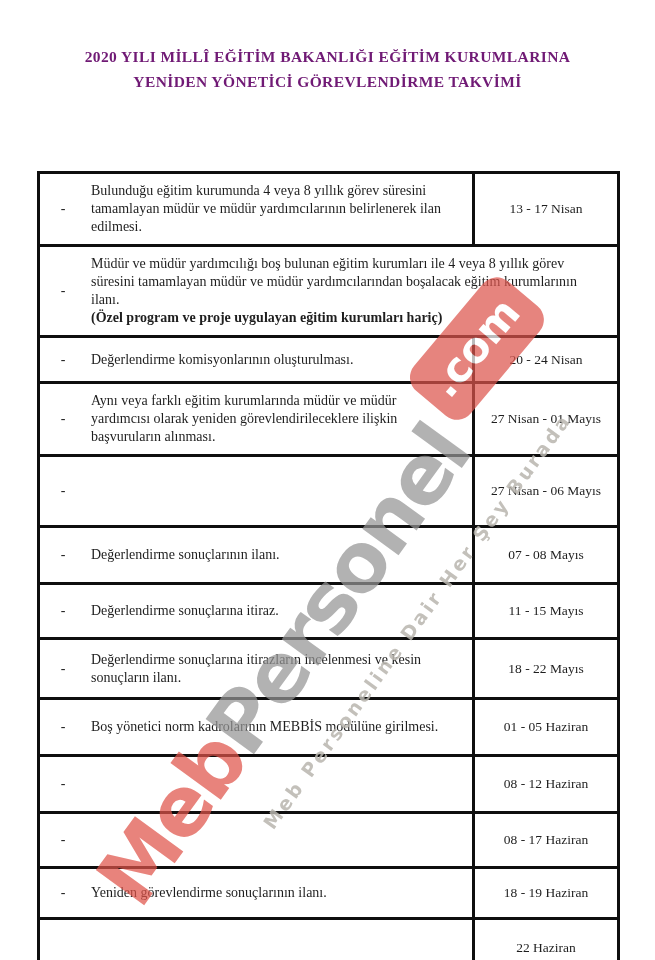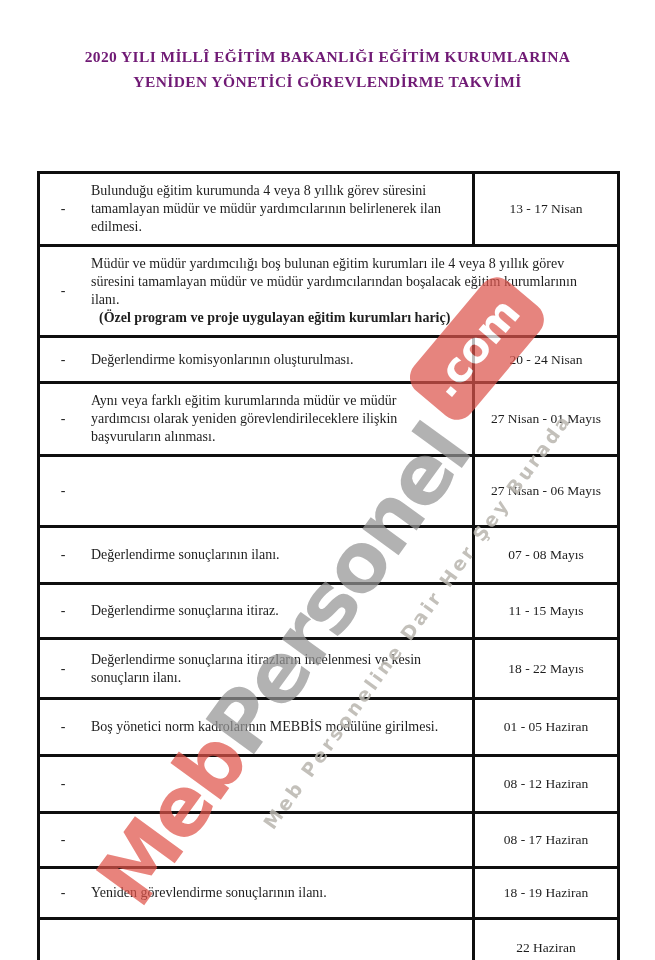--- a/index.html
+++ b/index.html
@@ -50,21 +50,21 @@
     flex: 0 0 12px;
     text-align: center;
     margin-right: 22px;
     font-size: 14px;
   }
   .txtwrap {
     flex: 1;
     font-size: 14px;
     line-height: 18px;
   }
-  .note { display: block; font-weight: bold; margin-left: 8px; }
+  .note { display: block; font-weight: bold; }
   .note:empty { display: none; }
   .cell-date {
     flex: 0 0 145px;
     width: 145px;
     border-left: 3px solid #0e0e0e;
     display: flex;
     align-items: center;
     justify-content: center;
     text-align: center;
     font-size: 13.5px;

